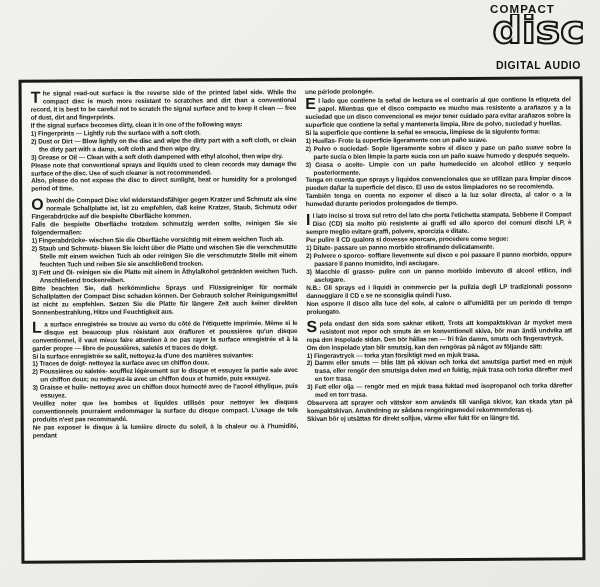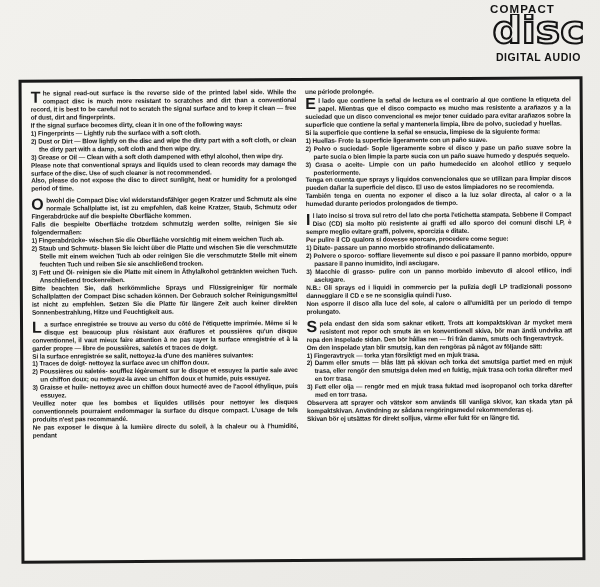--- a/index.html
+++ b/index.html
@@ -14,21 +14,21 @@
 
   
   .cd-logo{position:absolute;top:4px;right:13px;width:97px;text-align:center;color:#141414;}
   .cd-logo .compact{
     font-size:11.5px;font-weight:bold;letter-spacing:1.1px;
     text-align:left;line-height:11px;margin-right:12px;white-space:nowrap;
   }
   .cd-logo svg{display:block;margin:-1px auto 0;}
   .cd-logo .digital{
     font-size:10.5px;font-weight:bold;letter-spacing:0.6px;
-    line-height:11px;white-space:nowrap;margin-top:4px;
+    line-height:11px;white-space:nowrap;margin-top:12px;
   }
 
   
   .panel{
     position:absolute;left:20px;top:78px;width:564px;height:484px;
     box-sizing:border-box;
     background:#f7f6f2;
     border:3px solid #1a1a1a;
     transform:rotate(-0.35deg);
     display:flex;

